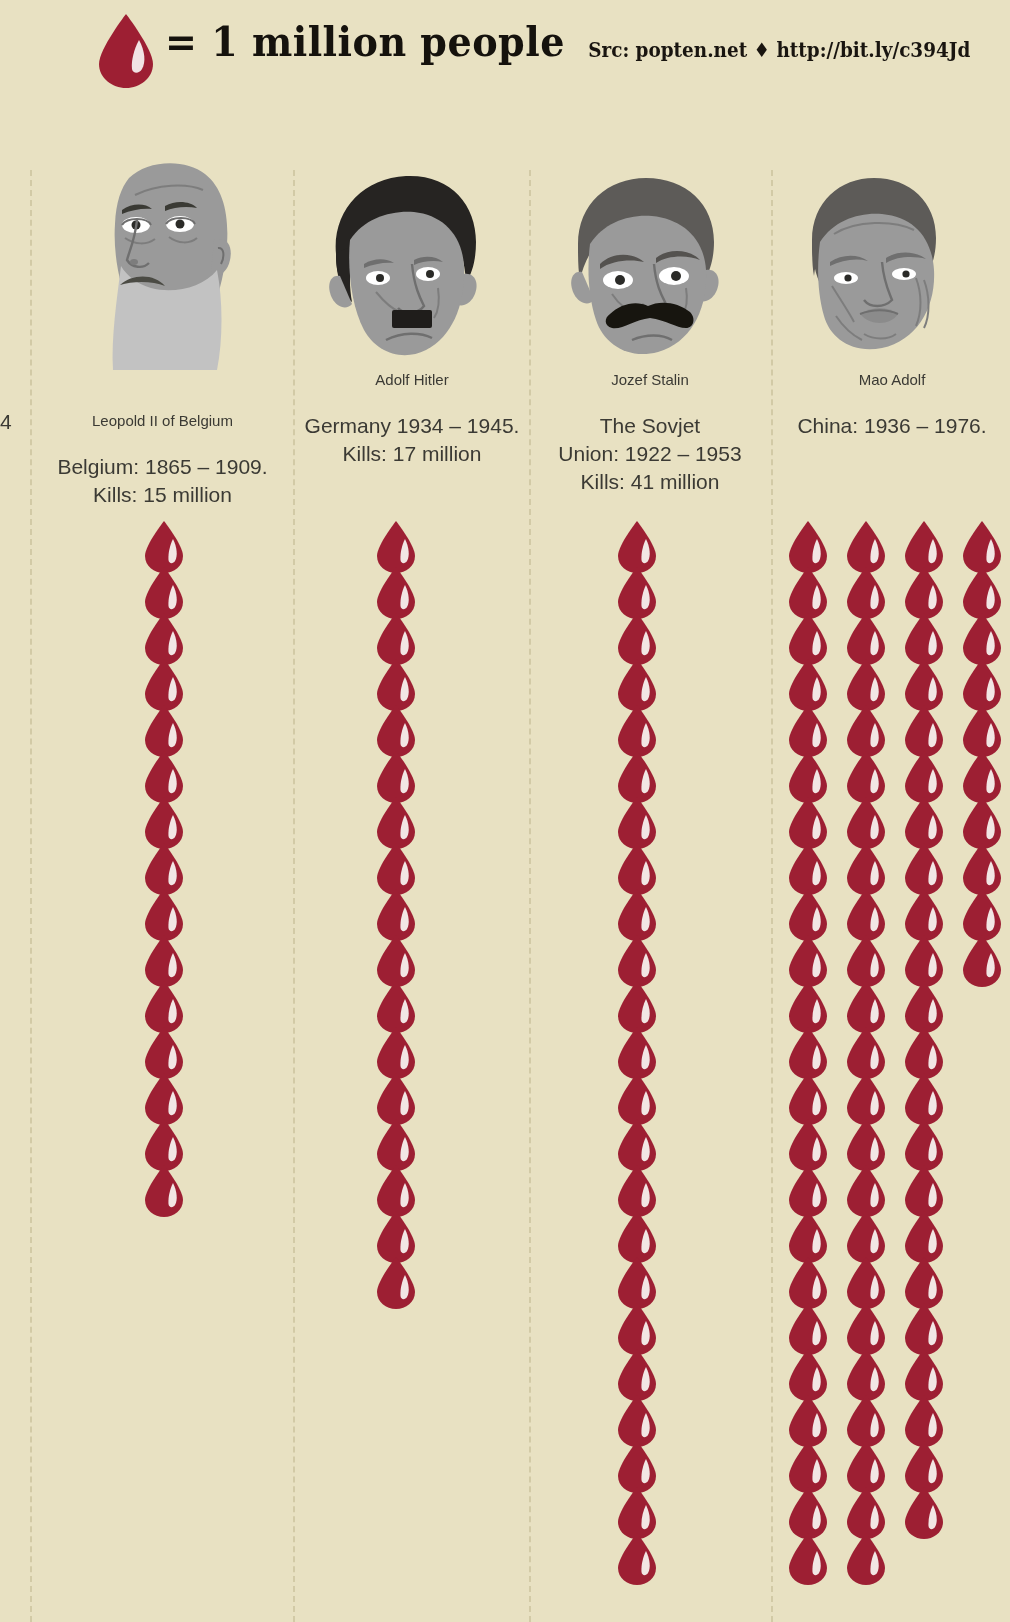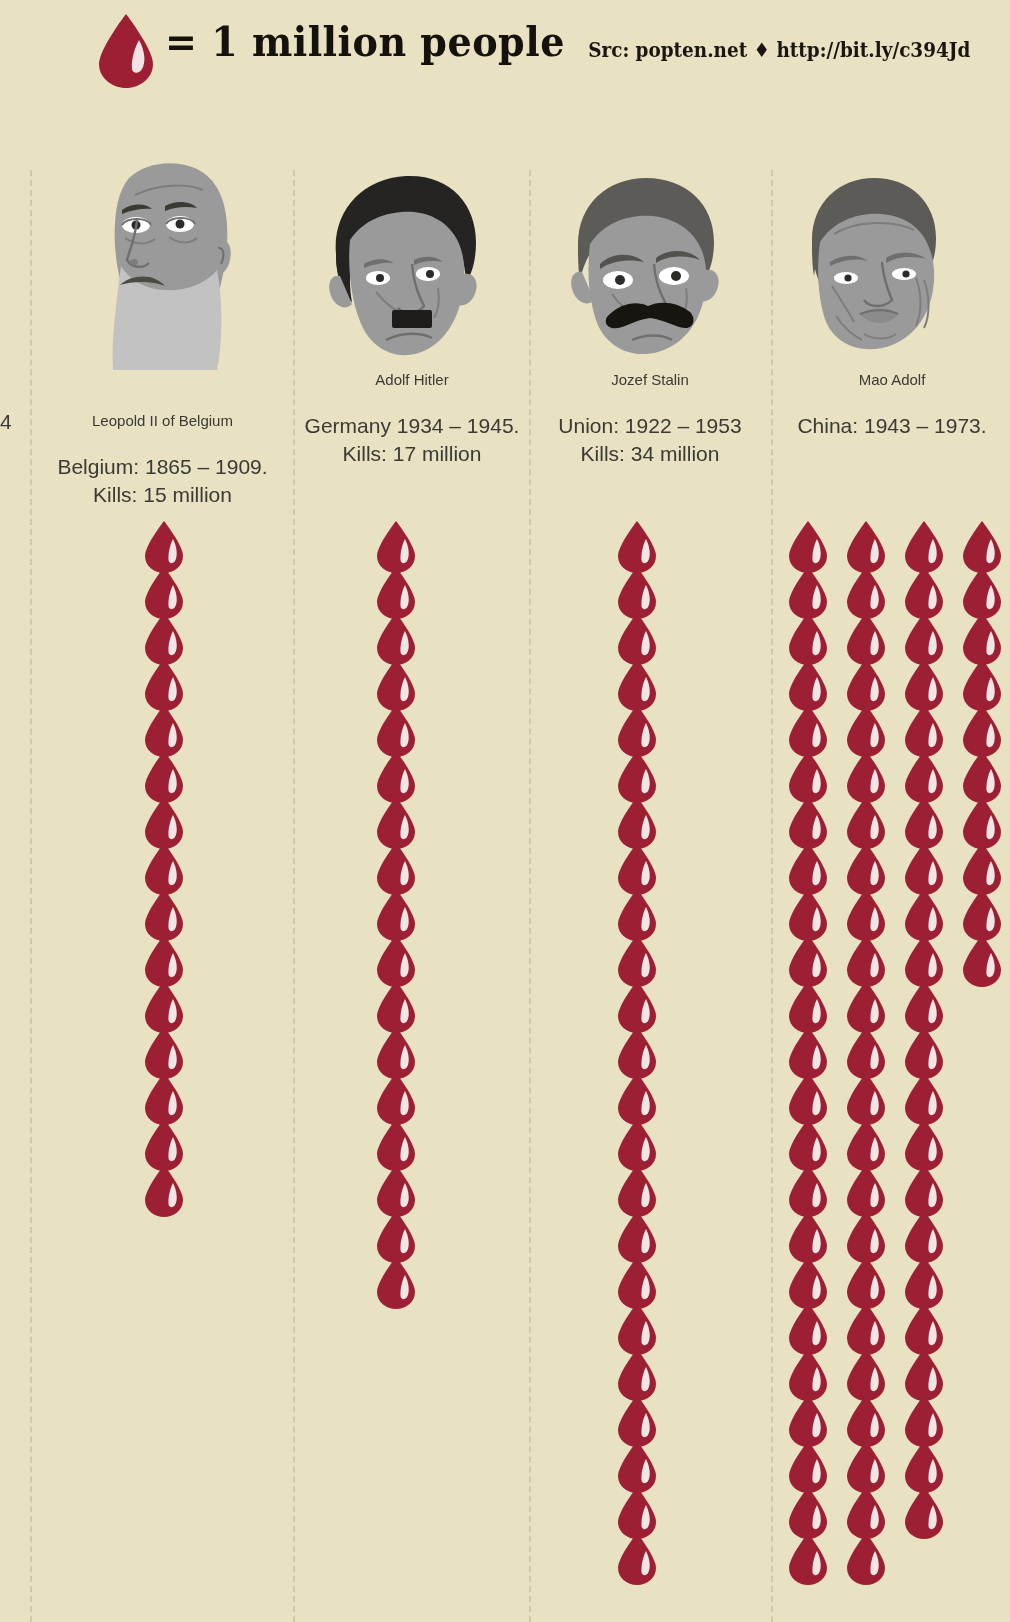--- a/index.html
+++ b/index.html
@@ -408,22 +408,23 @@
         <path d="M54 126 C62 138 72 144 80 146" stroke="#7d7d7d" stroke-width="2" fill="none"></path>
         <path d="M128 120 C130 132 128 142 124 148" stroke="#7d7d7d" stroke-width="2" fill="none"></path>
 
         <path d="M52 146 C62 136 78 132 90 138 C102 132 120 134 132 144 C138 150 136 160 128 160 C118 160 108 152 92 150 C76 152 64 162 54 160 C46 158 46 150 52 146 Z" fill="#17150f"></path>
 
         <path d="M74 172 C88 166 104 166 114 172" stroke="#6f6f6f" stroke-width="2.4" fill="none"></path>
       </svg>
     </div>
     <div class="person-name" style="top:371px;">Jozef Stalin</div>
     <div class="person-detail" style="top:412px;">
+      <div>The Sovjet</div>
       <div>Union: 1922 – 1953</div>
-      <div>Kills: 34 million</div>
+      <div>Kills: 41 million</div>
     </div>
     <div class="drops" id="drops-stalin" style="left:84px;top:520px;width:52px;">
         <div class="drop" style="width: 52px; height: 46px;">
           <svg viewBox="0 0 44 54" width="44" height="54">
             <path d="M22 1 C22 1 41 25 41 36 C41 46 32 53 22 53 C12 53 3 46 3 36 C3 25 22 1 22 1 Z" fill="#9d1f33"></path>
             <path d="M31 19 C35 27 36 36 33 41 C31 44 27 44 26.5 40 C26 33 28 25 31 19 Z" fill="#f2e6e4"></path>
           </svg>
         </div>
         <div style="flex-basis: 100%; height: 0px;"></div>
         <div class="drop" style="width: 52px; height: 46px;">
@@ -610,21 +611,21 @@
         <path d="M46 148 C54 160 64 168 72 172" stroke="#7d7d7d" stroke-width="2" fill="none"></path>
 
         <path d="M70 146 C82 138 98 138 108 146 C100 158 80 158 70 146 Z" fill="#8b8b8b"></path>
         <path d="M70 146 C82 141 98 141 108 146" stroke="#6f6f6f" stroke-width="2" fill="none"></path>
 
         <path d="M74 166 C84 172 98 172 106 166" stroke="#7d7d7d" stroke-width="2" fill="none"></path>
       </svg>
     </div>
     <div class="person-name" style="top:371px;">Mao Adolf</div>
     <div class="person-detail" style="top:412px;">
-      <div>China: 1943 – 1973.</div>
+      <div>China: 1936 – 1976.</div>
     </div>
     <div class="drops" id="drops-mao" style="left:12px;top:520px;width:232px;">
         <div class="drop" style="width: 58px; height: 46px;">
           <svg viewBox="0 0 44 54" width="44" height="54">
             <path d="M22 1 C22 1 41 25 41 36 C41 46 32 53 22 53 C12 53 3 46 3 36 C3 25 22 1 22 1 Z" fill="#9d1f33"></path>
             <path d="M31 19 C35 27 36 36 33 41 C31 44 27 44 26.5 40 C26 33 28 25 31 19 Z" fill="#f2e6e4"></path>
           </svg>
         </div>
         <div class="drop" style="width: 58px; height: 46px;">
           <svg viewBox="0 0 44 54" width="44" height="54">

